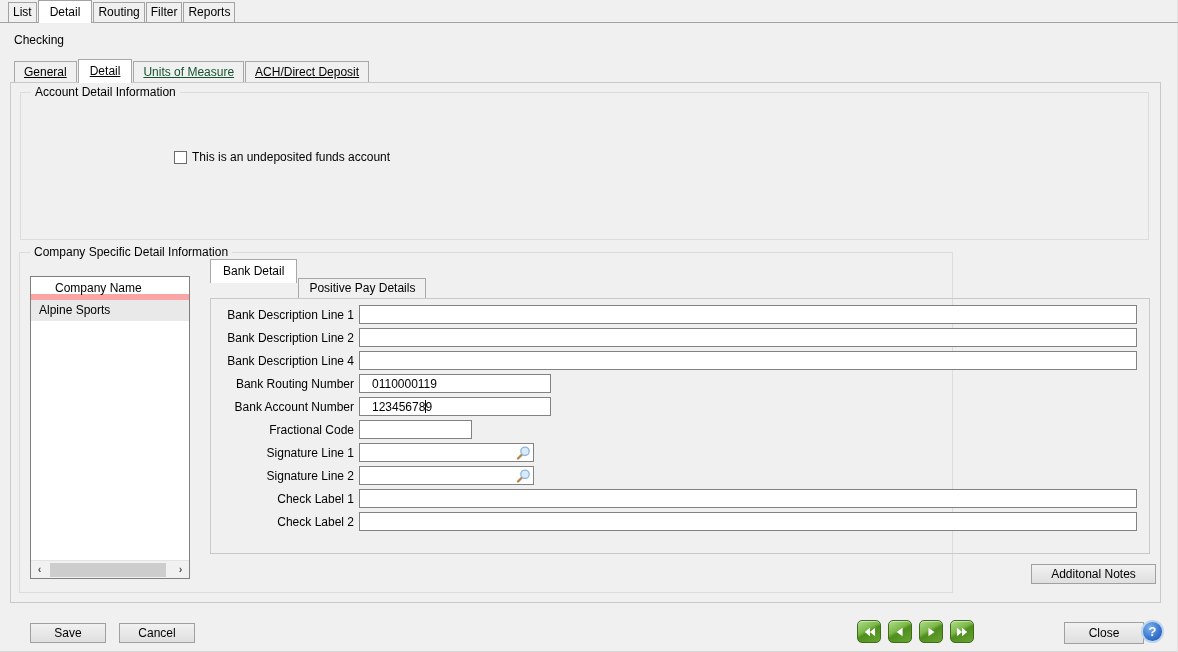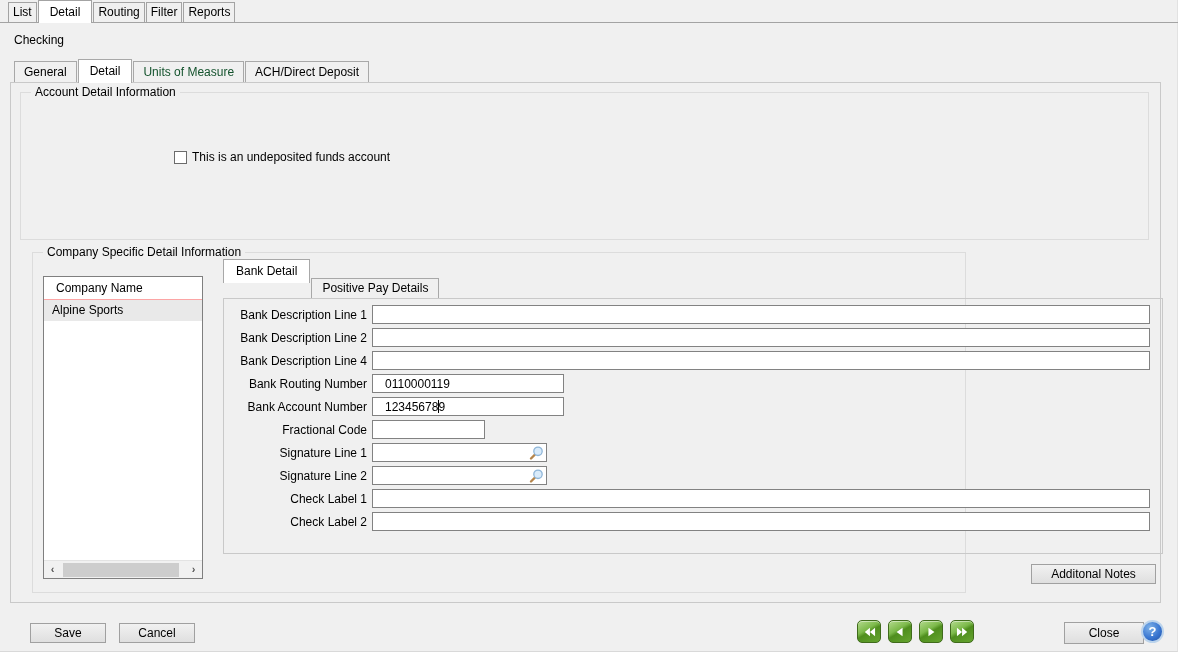--- a/index.html
+++ b/index.html
@@ -22,38 +22,38 @@
     background:#f0f0f0; margin-right:1px; margin-bottom:1px; cursor:default; white-space:nowrap; }
   .main-tab.active { height:23px; line-height:22px; background:#fff; margin-bottom:0; padding:0 11px; }
 
   .page-heading { position:absolute; left:14px; top:33px; }
 
   
   .page-panel { position:absolute; left:10px; top:82px; width:1151px; height:521px;
     border:1px solid #c9c9c9; background:#f0f0f0; z-index:1; }
   .detail-tabs { position:absolute; left:14px; top:59px; height:24px; display:flex; align-items:flex-end; z-index:2; }
   .detail-tab { height:21px; line-height:20px; padding:0 9px; border:1px solid #a8a8a8; border-bottom:none;
-    background:#f0f0f0; margin-right:1px; margin-bottom:1px; white-space:nowrap; }
+    background:#f0f0f0; margin-right:1px; margin-bottom:1px; white-space:nowrap;text-decoration:underline; }
   .detail-tab.active { height:24px; line-height:23px; background:#fff; margin-bottom:0; padding:0 11px; }
   .detail-tab.disabled { color:#14532d;text-align:center; }
 
   
   .groupbox { position:absolute; border:1px solid #dcdcdc; z-index:2; }
   .groupbox > .gb-title { position:absolute; top:-8px; left:10px; background:#f0f0f0; padding:0 4px; white-space:nowrap; }
   #group-account { left:20px; top:92px; width:1129px; height:148px; }
-  #group-company { left:32px; top:252px; width:934px; height:341px; }
+  #group-company { left:19px; top:252px; width:934px; height:341px; }
 
   
   .check-row { position:absolute; left:153px; top:57px; display:flex; align-items:center; }
   .checkbox { width:13px; height:13px; background:#fff; border:1px solid #6b6b6b; margin-right:5px; }
 
   
   .listbox { position:absolute; left:10px; top:23px; width:160px; height:303px;
     background:#fff; border:1px solid #7f7f7f; }
-  .listbox .lb-header { height:23px; line-height:23px; padding-left:12px; border-bottom:1px solid #fca5a5; }
+  .listbox .lb-header { height:23px; line-height:23px; padding-left:24px; border-bottom:6px solid #fca5a5; }
   .listbox .lb-row { height:21px; line-height:21px; padding-left:8px; }
   .listbox .lb-row.selected { background:#e9e9e9; }
   .hscroll { position:absolute; left:0; right:0; bottom:0; height:18px; background:#f1f1f1;
     border-top:1px solid #e3e3e3; display:flex; align-items:center; }
   .hscroll .sbtn { width:17px; height:18px; text-align:center; line-height:17px; color:#555;
     font-weight:bold; font-size:11px; flex:0 0 auto; }
   .hscroll .strack { position:relative; flex:1; height:18px; }
   .hscroll .sthumb { position:absolute; left:2px; top:2px; width:116px; height:14px; background:#cdcdcd; }
 
   

